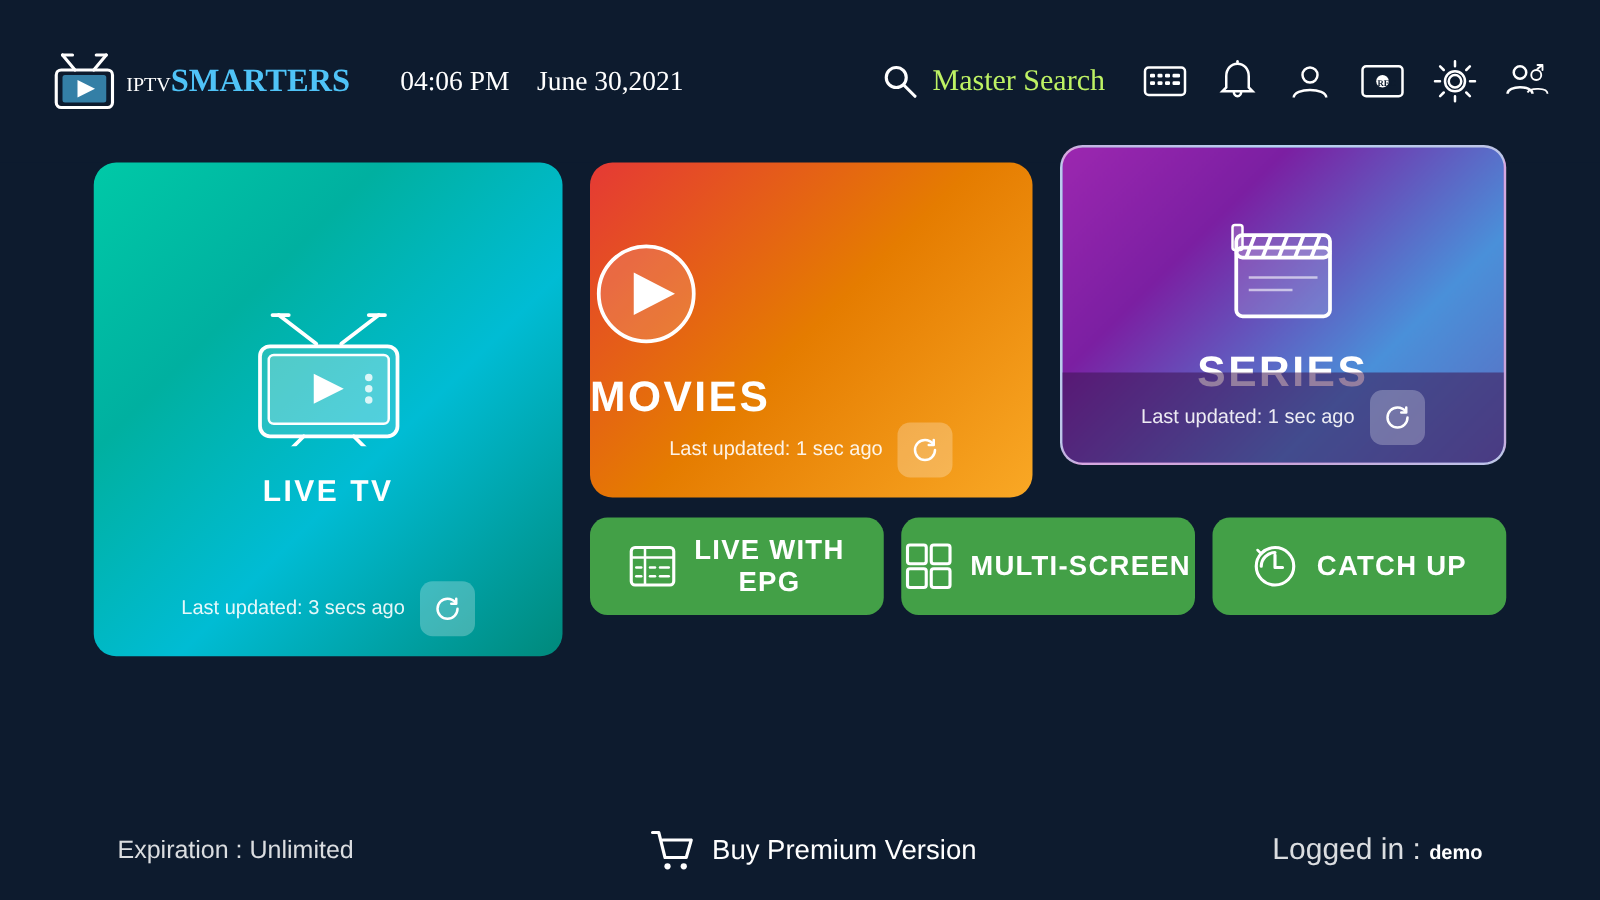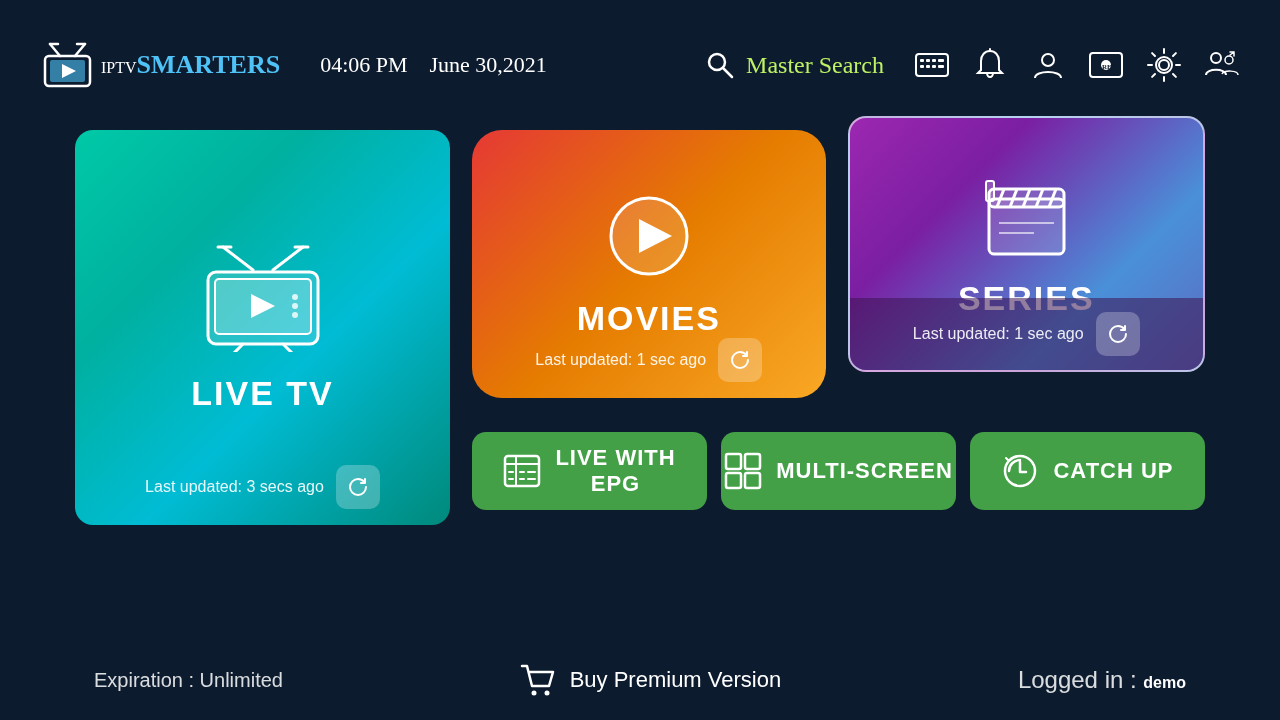--- a/index.html
+++ b/index.html
@@ -112,21 +112,21 @@
       position: relative;
       flex-shrink: 0;
       cursor: pointer;
     }
 
     .card-live-tv .card-icon {
       margin-bottom: 18px;
     }
 
     .card-live-tv .card-title {
-      font-size: 34px;
+      font-size: 24px;
       font-weight: bold;
       letter-spacing: 2px;
       color: white;
     }
 
     .card-footer {
       position: absolute;
       bottom: 16px;
       left: 0; right: 0;
       display: flex;
@@ -163,24 +163,23 @@
     .top-right-row {
       display: flex;
       gap: 22px;
     }
 
     
     .card-movies {
       flex: 1;
       height: 268px;
       background: linear-gradient(135deg, #e53935 0%, #e57c00 50%, #f9a825 100%);
-      border-radius: 30px;
+      border-radius: 18px;
       display: flex;
       flex-direction: column;
-      align-items: center;
       justify-content: center;
       position: relative;
       cursor: pointer;
     }
 
     .card-movies .card-title {
       font-size: 34px;
       font-weight: bold;
       letter-spacing: 2px;
       margin-top: 14px;
@@ -215,21 +214,21 @@
       border-radius: 0 0 16px 16px;
       padding: 12px 0;
       position: absolute;
       left: 0; right: 0;
     }
 
     
     .bottom-buttons {
       display: flex;
       gap: 14px;
-      margin-top: 20px;
+      margin-top: 2px;
     }
 
     .btn-green {
       flex: 1;
       height: 78px;
       background: #43a047;
       border-radius: 14px;
       display: flex;
       align-items: center;
       justify-content: center;

